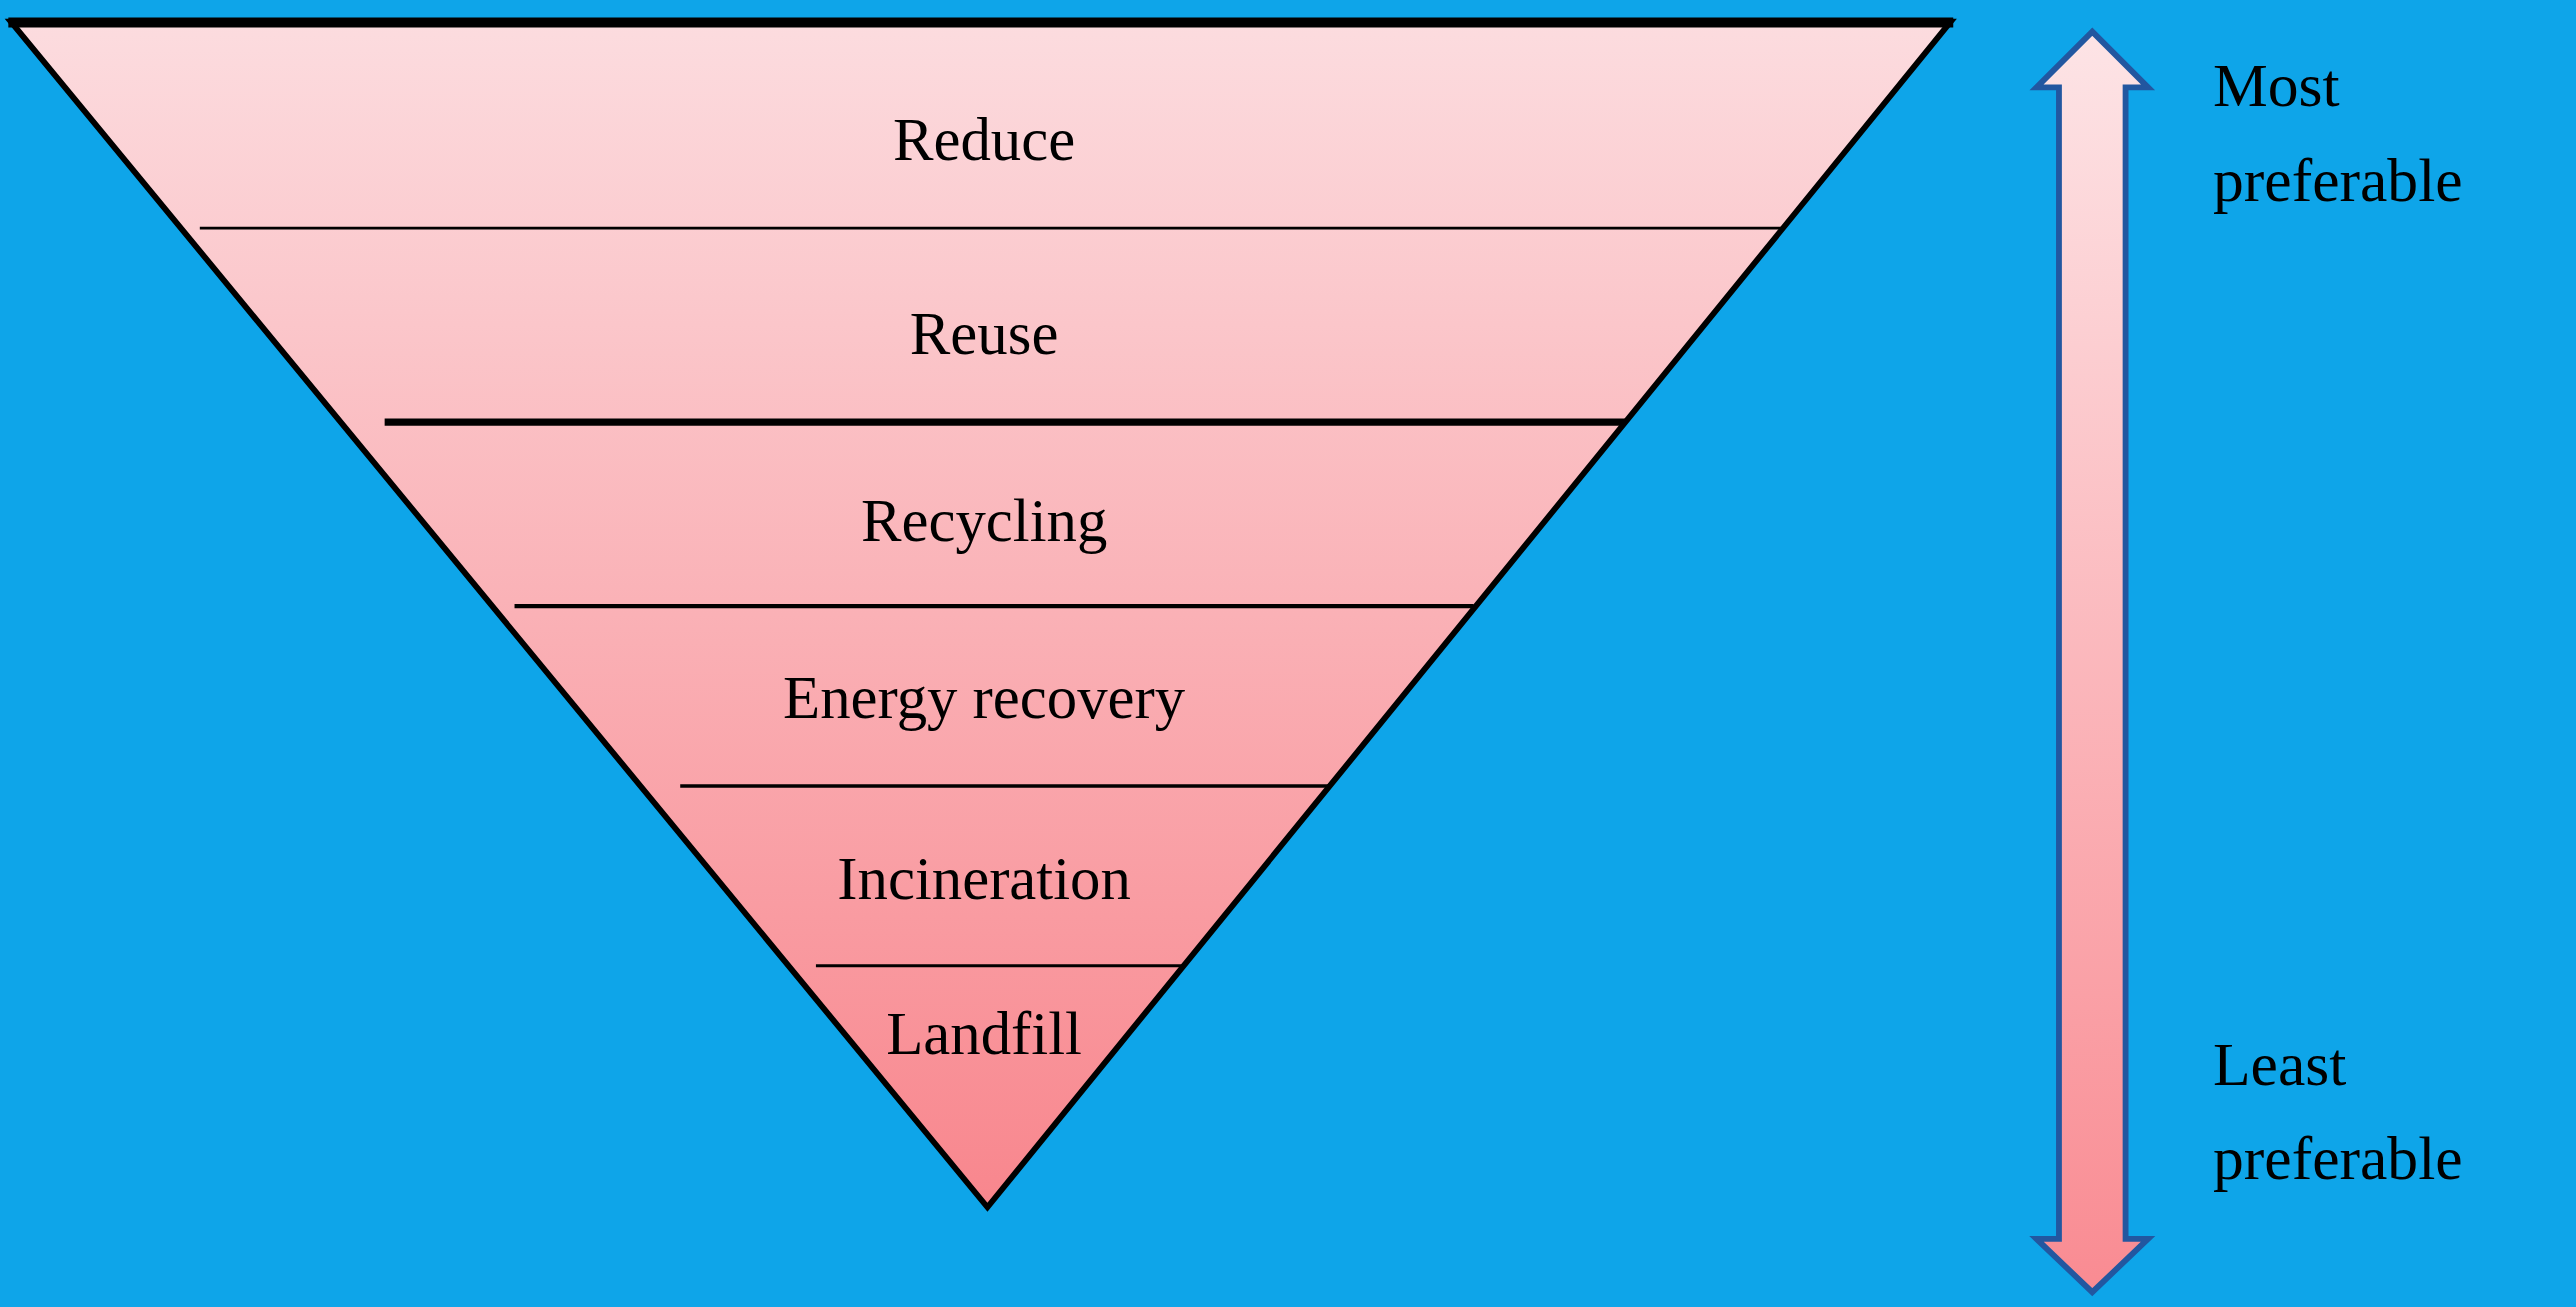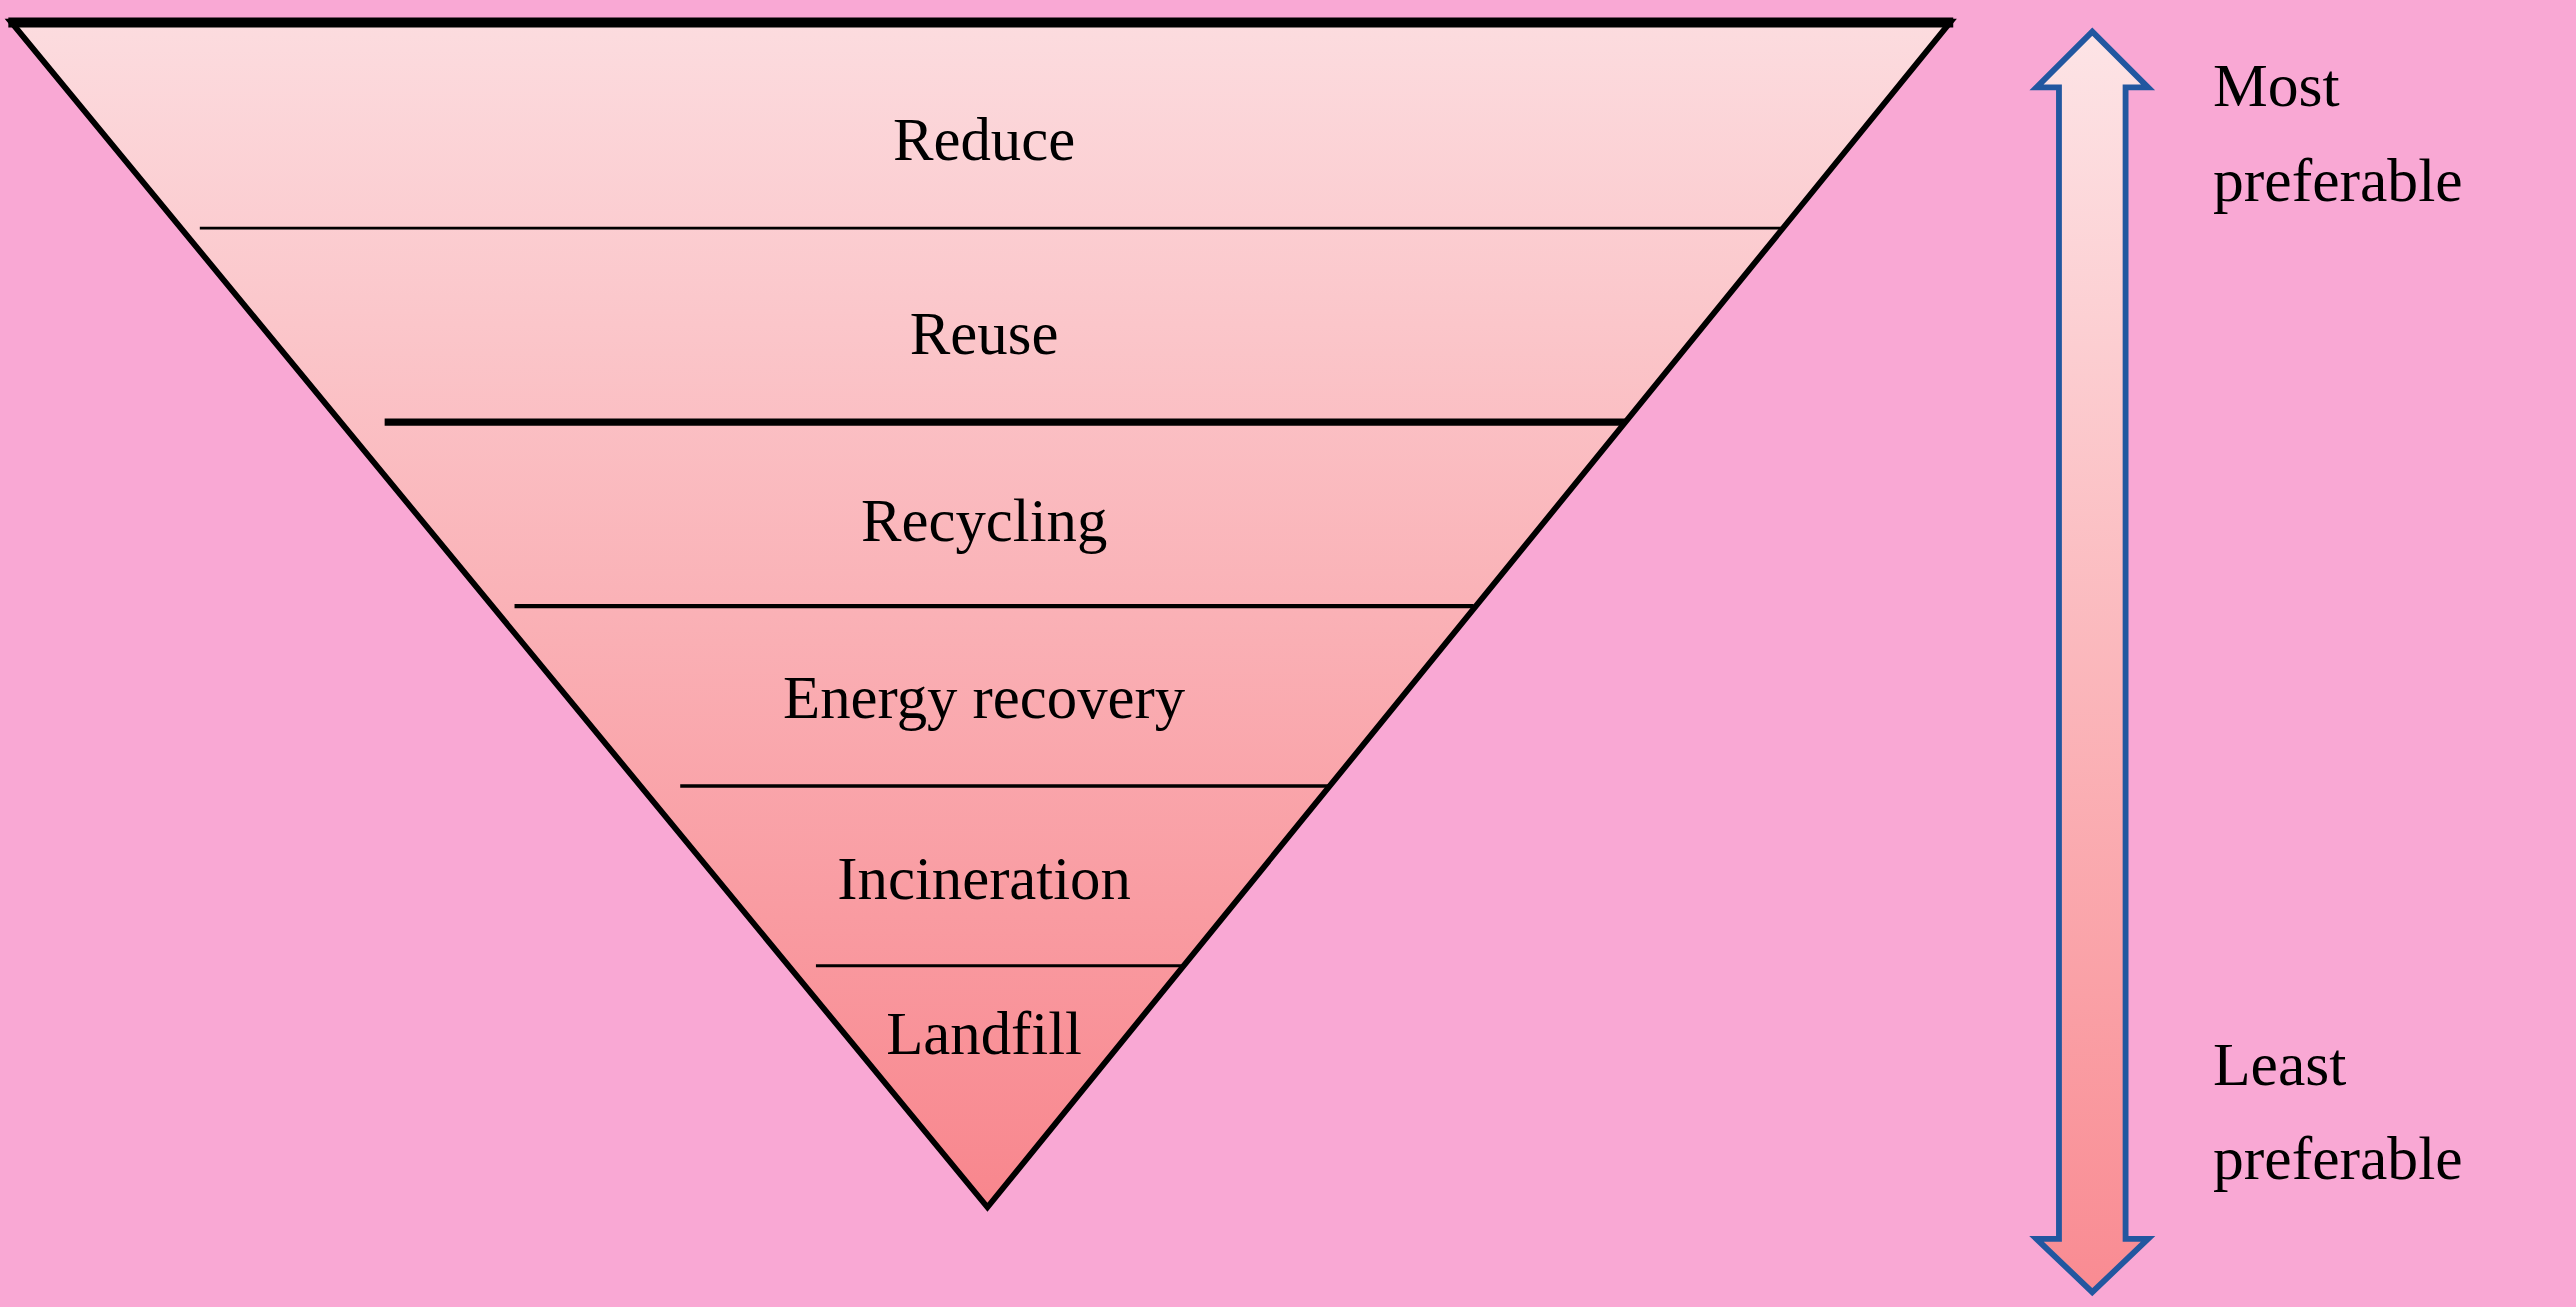--- a/index.html
+++ b/index.html
@@ -7,21 +7,21 @@
     padding: 0;
     background: #ffffff;
     width: 2576px;
     height: 1308px;
     overflow: hidden;
   }
   .stage {
     position: relative;
     width: 2576px;
     height: 1308px;
-    background: #f9a8d4;
+    background: #0ea5e9;
   }
   svg { display: block; }
   .level-label {
     font-family: "Liberation Serif", "DejaVu Serif", serif;
     font-size: 73px;
     fill: #000000;
   }
   .side-label {
     font-family: "Liberation Serif", "DejaVu Serif", serif;
     font-size: 74px;

